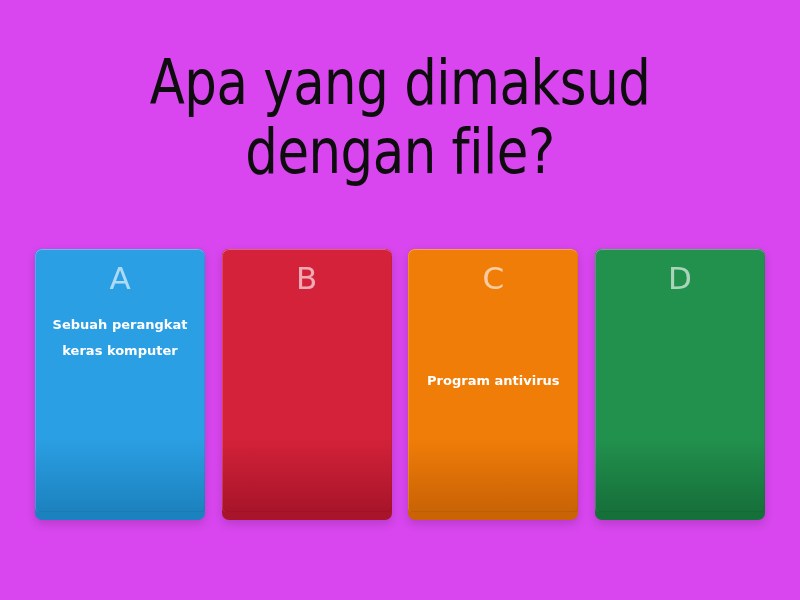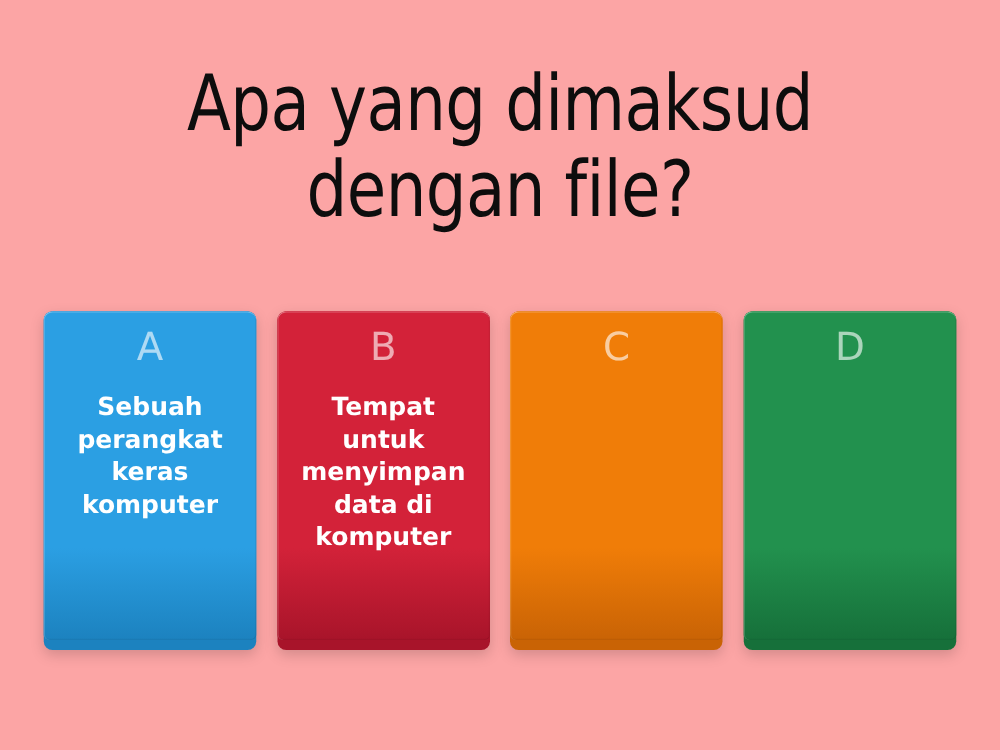--- a/index.html
+++ b/index.html
@@ -125,21 +125,21 @@
     user-select: none;
   }
 
   .card-text {
     position: relative;
     z-index: 2;
     width: 100%;
     padding: 0 9px;
     box-sizing: border-box;
     text-align: center;
-    font-size: 20px;
+    font-size: 13px;
     line-height: 26px;
     font-weight: 700;
     color: #ffffff;
     word-wrap: break-word;
   }
 
   
   .card-face.align-top .card-text {
     margin-top: 18px;
   }
@@ -149,48 +149,48 @@
   .card-face.align-center .card-text {
     position: absolute;
     top: 50%;
     left: 0;
     transform: translateY(-50%);
   }
 </style>
 </head>
 <body style="background: rgb(255, 255, 255);">
 
-<div id="slide" style="background: #fca5a5;">
+<div id="slide" style="background: #d946ef;">
 
   <div id="question-area">
     <h1 id="question-text" style="color: rgb(13, 13, 13);">Apa yang dimaksud dengan file?</h1>
   </div>
 
   <div id="answers-row">
 
     <div class="answer-card">
       <div class="card-base" style="background: rgb(28, 130, 191);"></div>
       <div class="card-face align-top" style="background: linear-gradient(rgb(43, 159, 227) 0%, rgb(43, 159, 227) 72%, rgb(28, 130, 191) 100%);">
         <div class="card-letter">A</div>
         <div class="card-text">Sebuah perangkat keras komputer</div>
       </div>
     </div>
 
     <div class="answer-card">
       <div class="card-base" style="background: rgb(168, 20, 42);"></div>
       <div class="card-face align-top" style="background: linear-gradient(rgb(211, 34, 57) 0%, rgb(211, 34, 57) 72%, rgb(168, 20, 42) 100%);">
         <div class="card-letter">B</div>
-        <div class="card-text">Tempat untuk menyimpan data di komputer</div>
       </div>
     </div>
 
     <div class="answer-card">
       <div class="card-base" style="background: rgb(201, 99, 5);"></div>
       <div class="card-face align-center" style="background: linear-gradient(rgb(240, 125, 8) 0%, rgb(240, 125, 8) 72%, rgb(201, 99, 5) 100%);">
         <div class="card-letter">C</div>
+        <div class="card-text">Program antivirus</div>
       </div>
     </div>
 
     <div class="answer-card">
       <div class="card-base" style="background: rgb(22, 112, 58);"></div>
       <div class="card-face align-center" style="background: linear-gradient(rgb(34, 145, 78) 0%, rgb(34, 145, 78) 72%, rgb(22, 112, 58) 100%);">
         <div class="card-letter">D</div>
       </div>
     </div>
 

